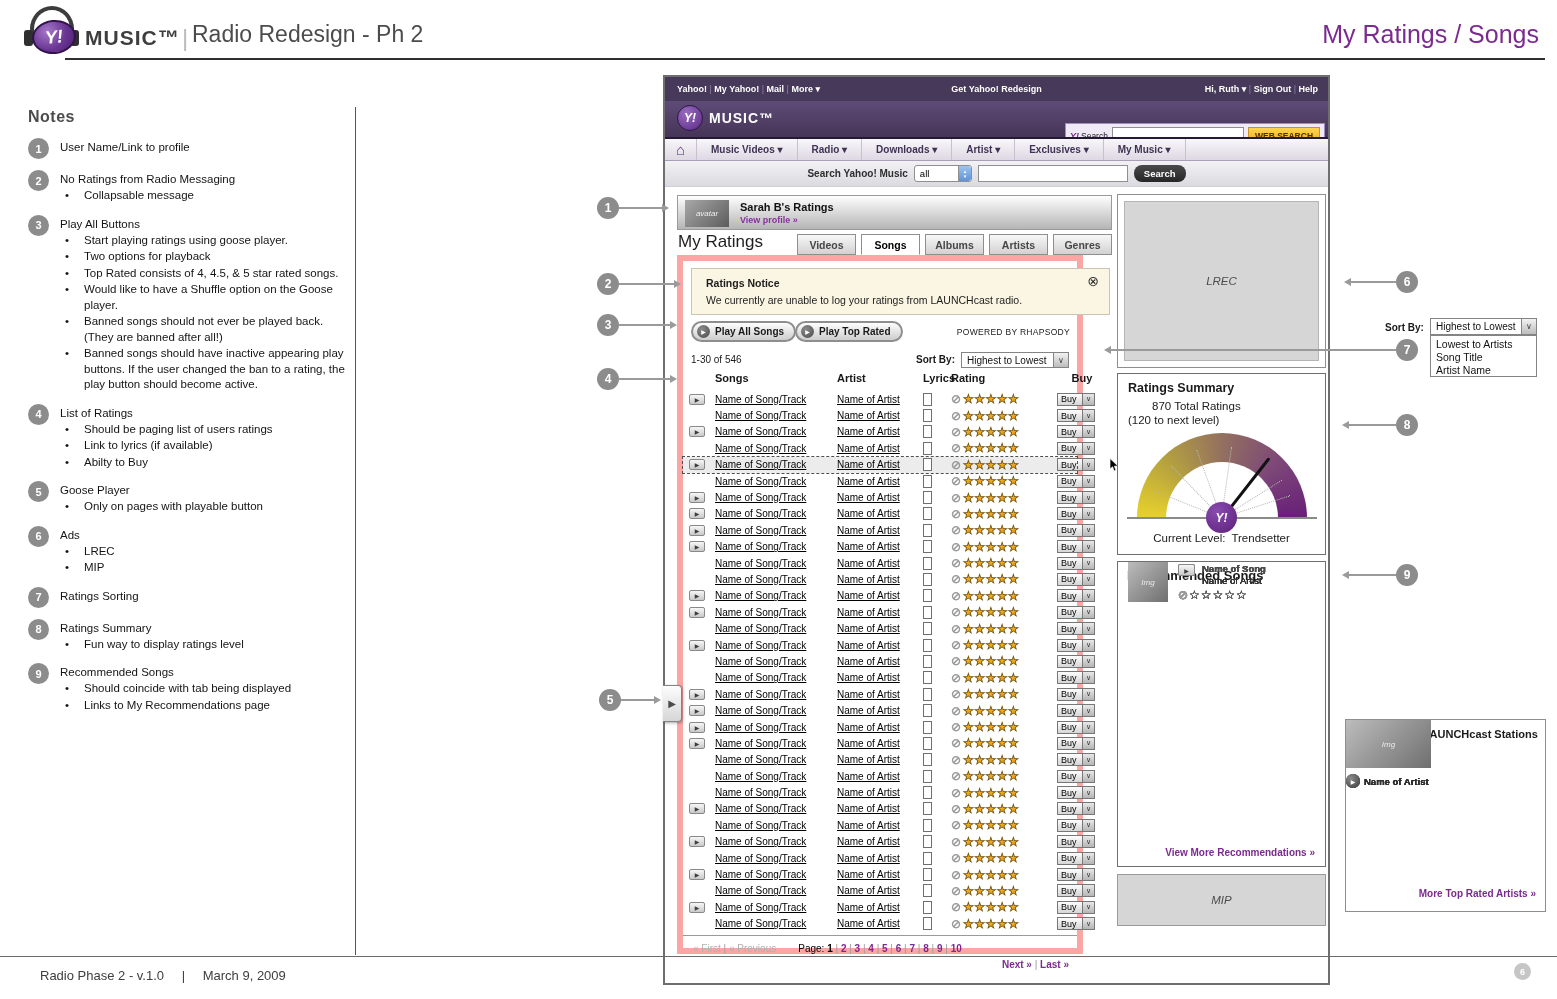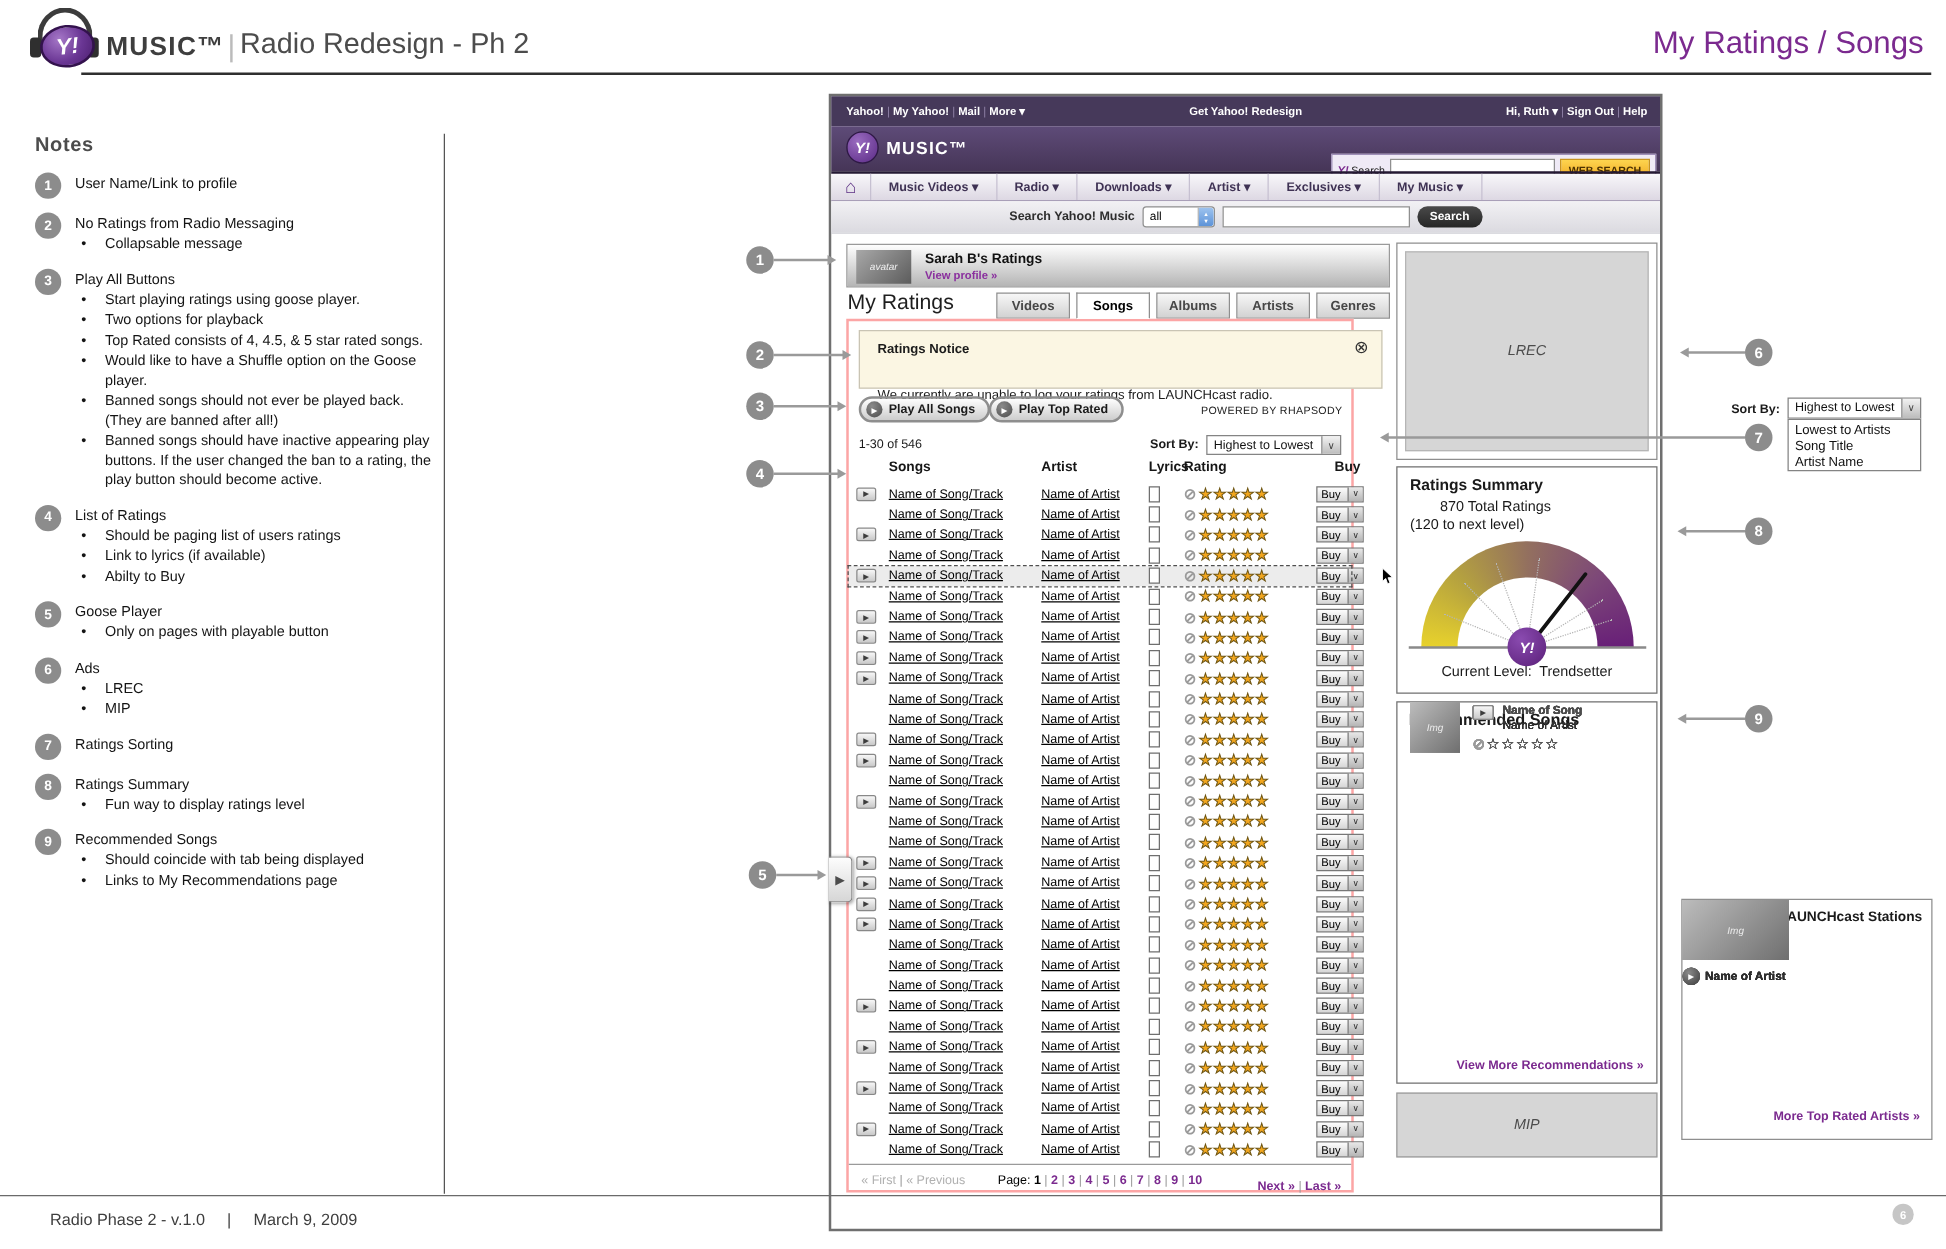--- a/index.html
+++ b/index.html
@@ -64,24 +64,24 @@
   .profilebar { position:absolute; left:12px; top:118px; width:435px; height:35px; background:linear-gradient(#fefefe, #b5b5b5); border:1px solid #9a9a9a; }
   .avatar { position:absolute; left:7px; top:4px; width:44px; height:27px; background:linear-gradient(135deg, #a8a8a8, #5c5c5c); color:#f0f0f0; font-size:8px; font-style:italic; display:flex; align-items:center; justify-content:center; }
   .pname { position:absolute; left:62px; top:5px; font-size:11px; font-weight:bold; color:#111; }
   .plink { position:absolute; left:62px; top:19px; font-size:9px; font-weight:bold; color:#8a2f9e; }
 
   .mr-title { position:absolute; left:13px; top:155px; font-size:17px; color:#1e1e1e; }
   .ratings-tabs { position:absolute; left:132px; top:157px; width:315px; height:21px; display:flex; justify-content:flex-end; gap:5px; }
   .tab { width:86px; height:21px; background:linear-gradient(#f7f7f7,#d2d2d2); border:1px solid #8e8e8e; font-size:10.5px; font-weight:bold; color:#474747; display:flex; align-items:center; justify-content:center; }
   .tab.active { background:#fff; border-bottom-color:#fff; color:#000; position:relative; z-index:3; }
 
-  .main-panel { position:absolute; left:12px; top:178px; width:406px; height:699px; border:2px solid #fca5a5; background:#fff; }
+  .main-panel { position:absolute; left:12px; top:178px; width:406px; height:699px; border:6px solid #fca5a5; background:#fff; }
   .notice { position:absolute; left:8px; top:7px; width:419px; height:47px; background:#fbf6e3; border:1px solid #c9c4b4; }
   .notice-title { position:absolute; left:14px; top:8px; font-size:10.5px; font-weight:bold; color:#1c1c1c; }
-  .notice-msg { position:absolute; left:14px; top:25px; font-size:10.5px; color:#1c1c1c;margin-top:20px; }
+  .notice-msg { position:absolute; left:14px; top:25px; font-size:10.5px; color:#1c1c1c; }
   .notice-close { position:absolute; right:10px; top:4px; font-size:14px; color:#333; cursor:default; }
 
   .pill { position:absolute; top:60px; height:21px; border:2px solid #8e8e8e; border-radius:11px; background:linear-gradient(#fefefe,#cdcdcd); display:flex; align-items:center; gap:5px; padding:0 10px 0 4px; }
   .pill.p1 { left:8px; } .pill.p2 { left:112px; }
   .pill-icon { width:13px; height:13px; border-radius:50%; background:radial-gradient(circle at 35% 30%, #8a8a8a, #4c4c4c); color:#fff; font-size:6px; display:flex; align-items:center; justify-content:center; }
   .pill-label { font-size:10px; font-weight:bold; color:#1a1a1a; }
   .powered { position:absolute; right:7px; top:66px; font-size:8.5px; color:#1a1a1a; letter-spacing:0.3px; }
 
   .meta-count { position:absolute; left:8px; top:93px; font-size:10px; color:#1a1a1a; }
   .meta-sort-label { position:absolute; right:122px; top:93px; font-size:10px; font-weight:bold; color:#1a1a1a; }
@@ -108,21 +108,21 @@
   .cursor-wrap { display:flex; align-items:center; margin-left:2px; }
   .sel-close { font-size:11px; color:#333; margin-left:1px; }
 
   .pager { position:absolute; left:0; top:674px; width:100%; height:24px; border-top:1px solid #9a9a9a; font-size:10px; }
   .pager-left { position:absolute; left:10px; top:7px; color:#b0b0b0; }
   .pager-center { position:absolute; left:0; top:7px; width:100%; text-align:center; color:#9a9a9a; }
   .page-label { color:#000; }
   .page-num { color:#7b2a8f; font-weight:bold; }
   .page-num + .page-num::before { content:" | "; color:#9a9a9a; font-weight:normal; }
   .page-num.current { color:#000; }
-  .pager-right { position:absolute; right:8px; top:12px; color:#7b2a8f; font-weight:bold; }
+  .pager-right { position:absolute; right:8px; top:23px; color:#7b2a8f; font-weight:bold; }
   .pager-sep { color:#9a9a9a; font-weight:normal; }
 
   .goose-tab { position:absolute; left:-2px; top:608px; width:19px; height:37px; background:linear-gradient(#fdfdfd,#d6d6d6); border:1px solid #848484; border-left:none; border-radius:0 4px 4px 0; box-shadow:1px 1px 3px rgba(0,0,0,0.35); display:flex; align-items:center; justify-content:center; color:#4c4c4c; font-size:10px; }
 
   
   .lrec-panel { position:absolute; left:452px; top:117px; width:209px; height:174px; border:1px solid #8e8e8e; background:#fff; padding:6px; }
   .ad-fill { width:100%; height:100%; background:#d6d6d6; border:1px solid #b5b5b5; display:flex; align-items:center; justify-content:center; font-size:11.5px; font-style:italic; color:#4c4c4c; }
   .mip-box { position:absolute; left:452px; top:797px; width:209px; height:52px; background:#d6d6d6; border:1px solid #9a9a9a; display:flex; align-items:center; justify-content:center; font-size:11.5px; font-style:italic; color:#4c4c4c; }
 
   .summary-panel { position:absolute; left:452px; top:296px; width:209px; height:182px; border:1px solid #6f6f6f; background:#fff; }

